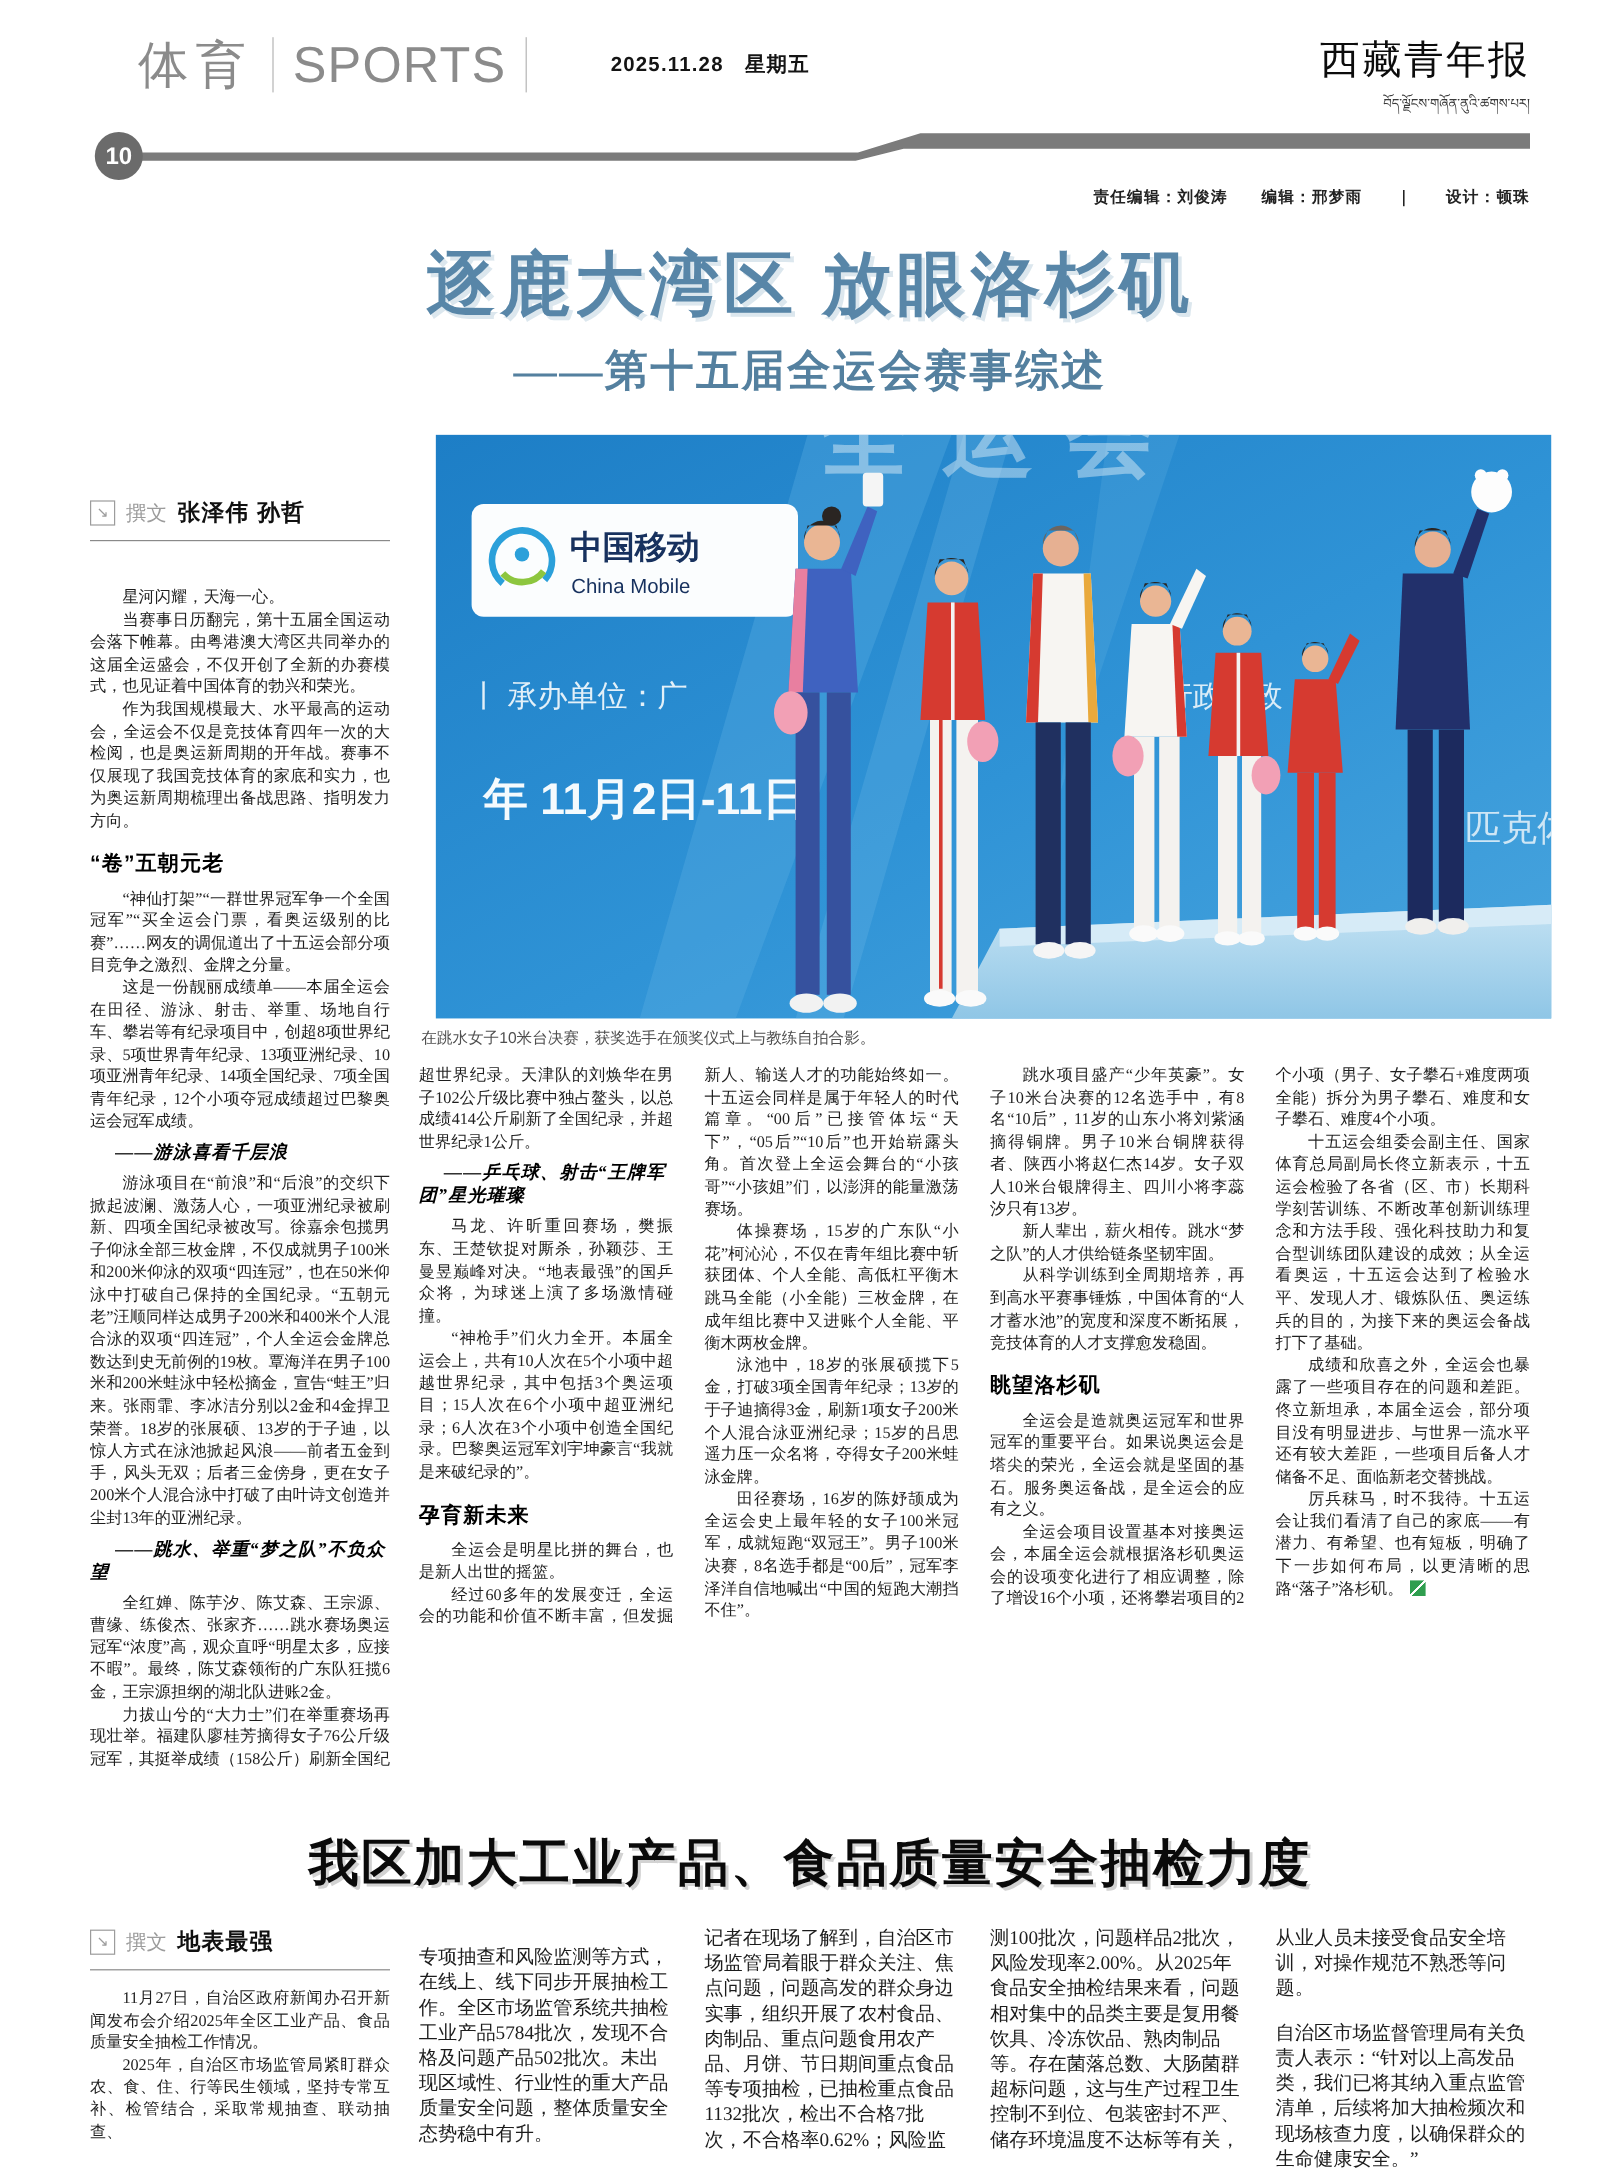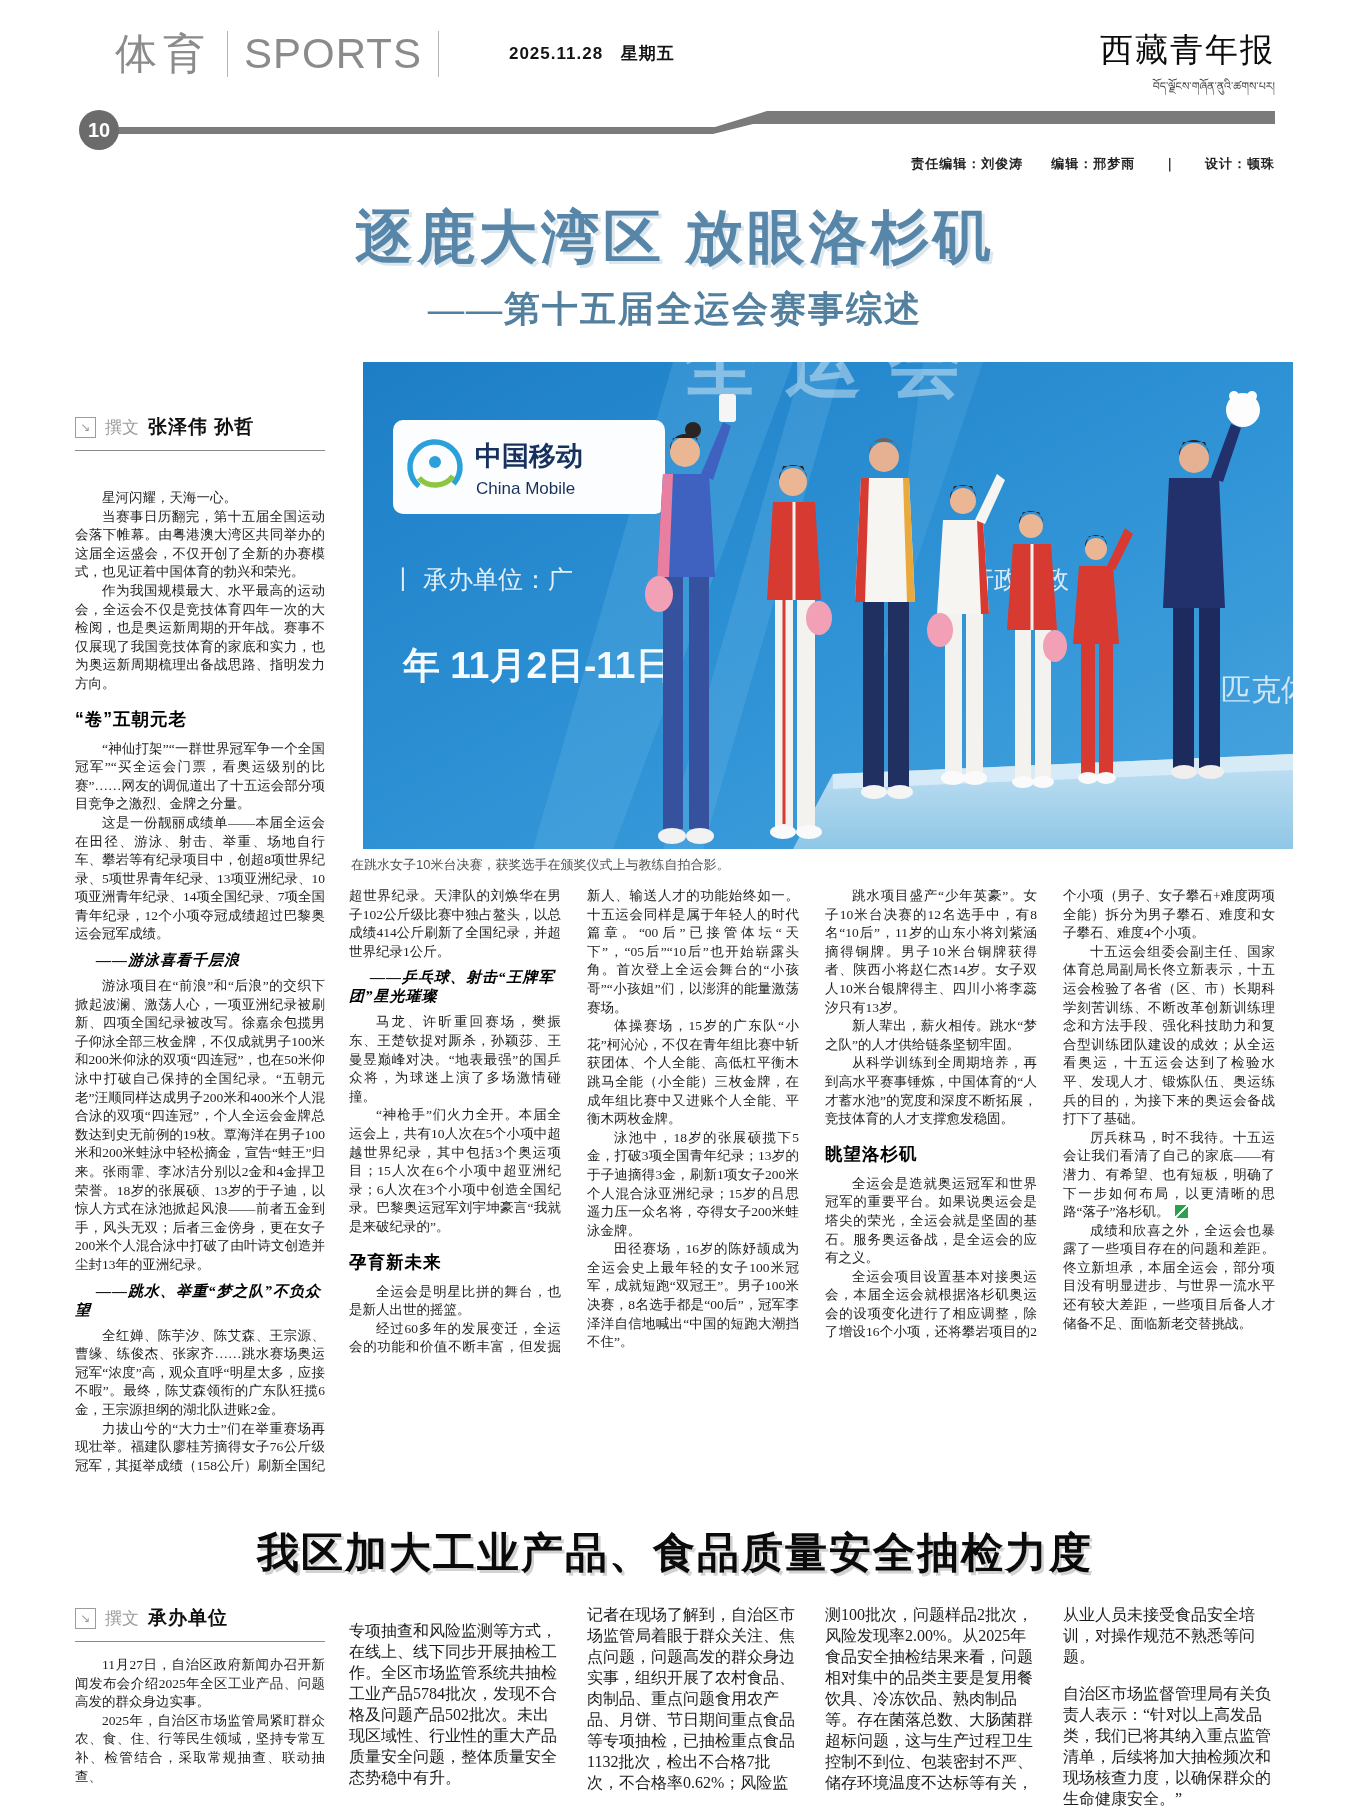--- a/index.html
+++ b/index.html
@@ -256,37 +256,37 @@
           <p class="p">体操赛场，15岁的广东队“小花”柯沁沁，不仅在青年组比赛中斩获团体、个人全能、高低杠平衡木跳马全能（小全能）三枚金牌，在成年组比赛中又进账个人全能、平衡木两枚金牌。</p>
           <p class="p">泳池中，18岁的张展硕揽下5金，打破3项全国青年纪录；13岁的于子迪摘得3金，刷新1项女子200米个人混合泳亚洲纪录；15岁的吕思遥力压一众名将，夺得女子200米蛙泳金牌。</p>
           <p class="p">田径赛场，16岁的陈妤颉成为全运会史上最年轻的女子100米冠军，成就短跑“双冠王”。男子100米决赛，8名选手都是“00后”，冠军李泽洋自信地喊出“中国的短跑大潮挡不住”。</p>
           <p class="p">跳水项目盛产“少年英豪”。女子10米台决赛的12名选手中，有8名“10后”，11岁的山东小将刘紫涵摘得铜牌。男子10米台铜牌获得者、陕西小将赵仁杰14岁。女子双人10米台银牌得主、四川小将李蕊汐只有13岁。</p>
           <p class="p">新人辈出，薪火相传。跳水“梦之队”的人才供给链条坚韧牢固。</p>
           <p class="p">从科学训练到全周期培养，再到高水平赛事锤炼，中国体育的“人才蓄水池”的宽度和深度不断拓展，竞技体育的人才支撑愈发稳固。</p>
           <h3 class="bh">眺望洛杉矶</h3>
           <p class="p">全运会是造就奥运冠军和世界冠军的重要平台。如果说奥运会是塔尖的荣光，全运会就是坚固的基石。服务奥运备战，是全运会的应有之义。</p>
           <p class="p">全运会项目设置基本对接奥运会，本届全运会就根据洛杉矶奥运会的设项变化进行了相应调整，除了增设16个小项，还将攀岩项目的2个小项（男子、女子攀石+难度两项全能）拆分为男子攀石、难度和女子攀石、难度4个小项。</p>
           <p class="p">十五运会组委会副主任、国家体育总局副局长佟立新表示，十五运会检验了各省（区、市）长期科学刻苦训练、不断改革创新训练理念和方法手段、强化科技助力和复合型训练团队建设的成效；从全运看奥运，十五运会达到了检验水平、发现人才、锻炼队伍、奥运练兵的目的，为接下来的奥运会备战打下了基础。</p>
+          <p class="p">成绩和欣喜之外，全运会也暴露了一些项目存在的问题和差距。佟立新坦承，本届全运会，部分项目没有明显进步、与世界一流水平还有较大差距，一些项目后备人才储备不足、面临新老交替挑战。</p>
           <p class="p">厉兵秣马，时不我待。十五运会让我们看清了自己的家底——有潜力、有希望、也有短板，明确了下一步如何布局，以更清晰的思路“落子”洛杉矶。<span class="endmark"></span></p>
-          <p class="p">成绩和欣喜之外，全运会也暴露了一些项目存在的问题和差距。佟立新坦承，本届全运会，部分项目没有明显进步、与世界一流水平还有较大差距，一些项目后备人才储备不足、面临新老交替挑战。</p>
         </div>
     </div>
   </div>
 
   <h2 class="h2-main">我区加大工业产品、食品质量安全抽检力度</h2>
 
   <div class="art2">
     <div class="colL2">
       <div class="byline">
         <span class="by-icon">↘</span>
         <span class="by-label">撰文</span>
-        <span class="by-authors">承办单位</span>
+        <span class="by-authors">地表最强</span>
       </div>
       <div class="bodytext">
-          <p class="p">11月27日，自治区政府新闻办召开新闻发布会介绍2025年全区工业产品、问题高发的群众身边实事。</p>
+          <p class="p">11月27日，自治区政府新闻办召开新闻发布会介绍2025年全区工业产品、食品质量安全抽检工作情况。</p>
           <p class="p">2025年，自治区市场监管局紧盯群众农、食、住、行等民生领域，坚持专常互补、检管结合，采取常规抽查、联动抽查、</p>
         </div>
     </div>
     <div class="mc2">
         <p class="p pc">专项抽查和风险监测等方式，在线上、线下同步开展抽检工作。全区市场监管系统共抽检工业产品5784批次，发现不合格及问题产品502批次。未出现区域性、行业性的重大产品质量安全问题，整体质量安全态势稳中有升。</p>
         <p class="p">记者在现场了解到，自治区市场监管局着眼于群众关注、焦点问题，问题高发的群众身边实事，组织开展了农村食品、肉制品、重点问题食用农产品、月饼、节日期间重点食品等专项抽检，已抽检重点食品1132批次，检出不合格7批次，不合格率0.62%；风险监测100批次，问题样品2批次，风险发现率2.00%。从2025年食品安全抽检结果来看，问题相对集中的品类主要是复用餐饮具、冷冻饮品、熟肉制品等。存在菌落总数、大肠菌群超标问题，这与生产过程卫生控制不到位、包装密封不严、储存环境温度不达标等有关，从业人员未接受食品安全培训，对操作规范不熟悉等问题。</p>
         <p class="p">自治区市场监督管理局有关负责人表示：“针对以上高发品类，我们已将其纳入重点监管清单，后续将加大抽检频次和现场核查力度，以确保群众的生命健康安全。”</p>
       </div>
   </div>
 

